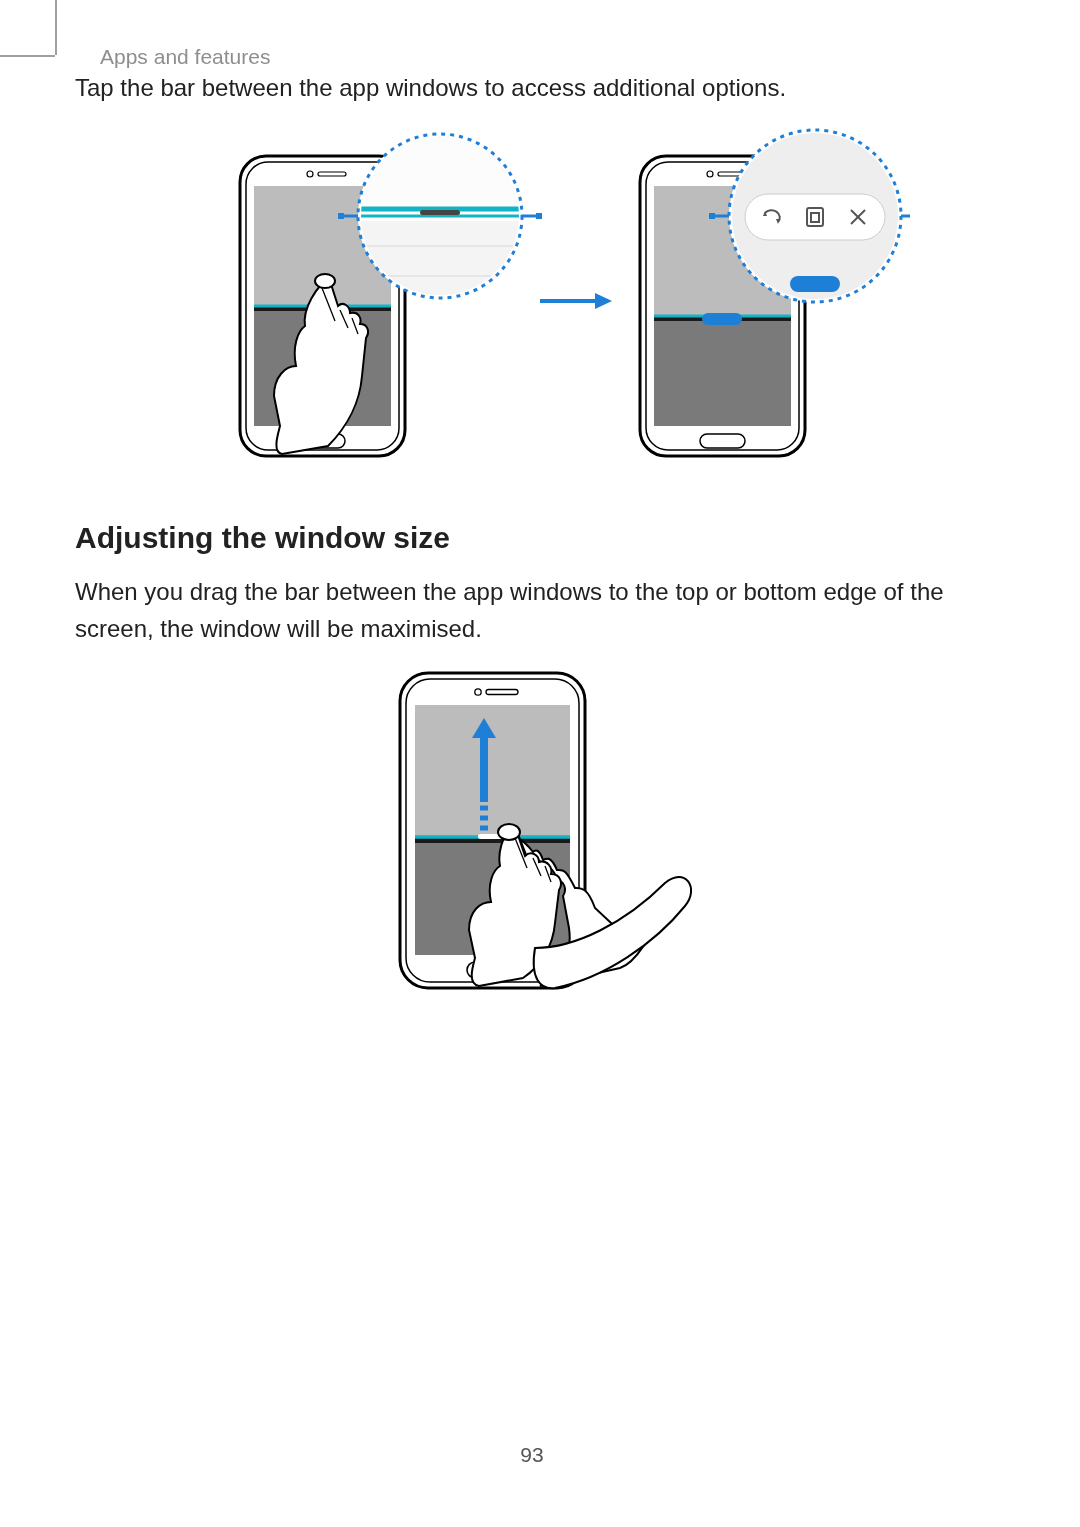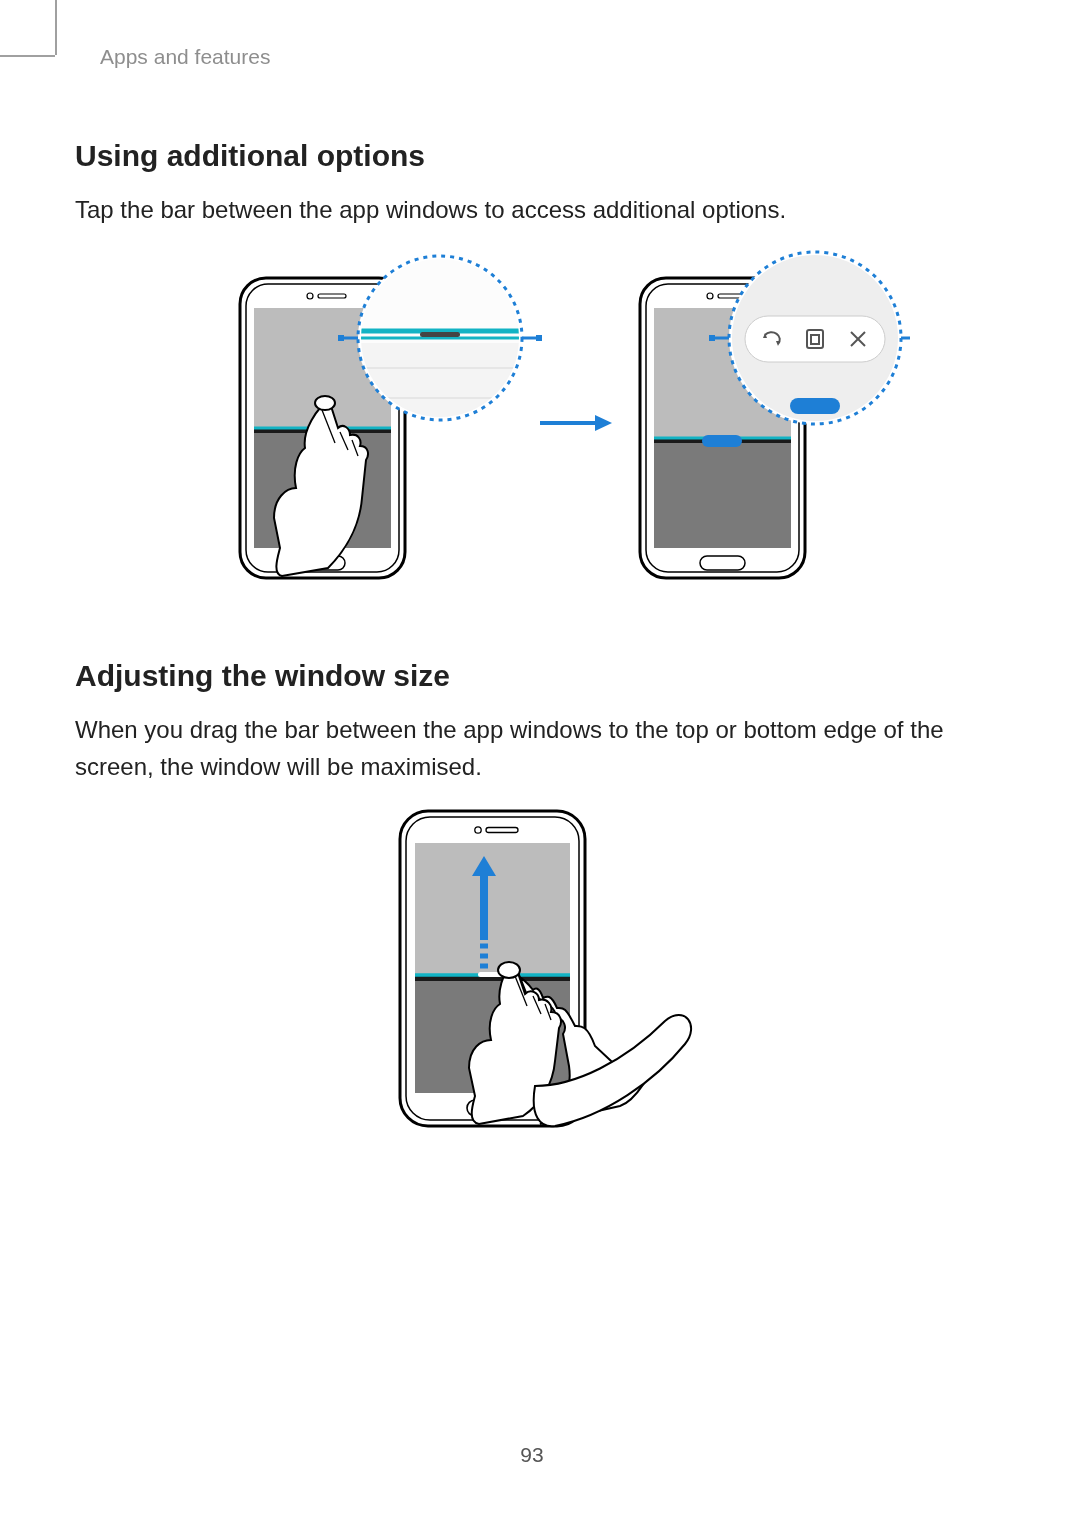--- a/index.html
+++ b/index.html
@@ -1,36 +1,35 @@
 <!DOCTYPE html>
 <html><head>
 <meta charset="utf-8">
 <style>
   html,body{margin:0;padding:0;background:#fff;font-family:"Segoe UI","Helvetica Neue",Arial,sans-serif;color:#222;}
   .page{width:1080px;height:1527px;position:relative;box-sizing:border-box;padding:30px 75px 8px 75px;}
   .corner-mark{position:absolute;top:0;left:55px;width:2px;height:55px;background:#a0a0a0;}
   .corner-mark2{position:absolute;top:55px;left:0;width:55px;height:2px;background:#a0a0a0;}
   .breadcrumb{font-size:21px;color:#8e8e8e;margin-left:25px;margin-top:15px;}
   h2{font-size:30px;font-weight:700;margin:70px 0 18px 0;}
-  h2.second{margin-top:71px;}
+  h2.second{margin-top:55px;}
   p{font-size:24px;line-height:1.55;margin:0 0 12px 0;color:#222;}
   .pagenum{position:absolute;bottom:60px;left:0;right:16px;text-align:center;font-size:21px;color:#555;}
   .fig-row{display:flex;justify-content:center;align-items:flex-start;gap:20px;margin-top:20px;}
   .fig-col{display:flex;justify-content:center;margin-top:20px;}
 </style>
 </head>
 <body>
 
 <div class="page">
   <div class="corner-mark"></div>
   <div class="corner-mark2"></div>
 
   <div class="breadcrumb">Apps and features</div>
 
-  <h2>Using additional options</h2>
   <p>Tap the bar between the app windows to access additional options.</p>
 
   <div class="fig-row">
     <svg width="740" height="340" viewBox="0 0 740 340">
 
       <g transform="translate(70,30)">
         <rect x="0" y="0" width="165" height="300" rx="26" fill="#fff" stroke="#000" stroke-width="3"></rect>
         <rect x="6" y="6" width="153" height="288" rx="22" fill="#fff" stroke="#000" stroke-width="1.5"></rect>
         <circle cx="70" cy="18" r="3" fill="none" stroke="#000" stroke-width="1.2"></circle>
         <rect x="78" y="16" width="28" height="4" rx="2" fill="none" stroke="#000" stroke-width="1.2"></rect>

